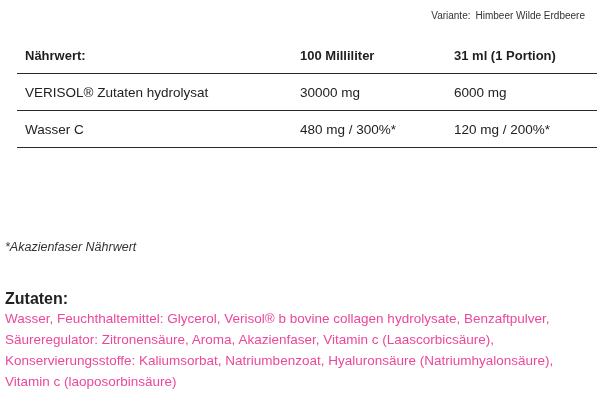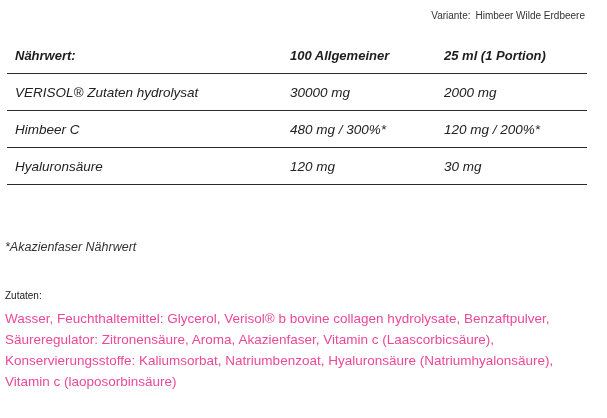--- a/index.html
+++ b/index.html
@@ -20,26 +20,25 @@
       top: 10px;
       right: 22px;
       font-size: 10px;
       color: #333333;
       letter-spacing: 0;
       white-space: nowrap;
     }
     .variant .sep { display: inline-block; width: 5px; }
     table.nutrition {
       position: absolute;
-      left: 7px;
+      left: 17px;
       top: 37px;
       width: 580px;
       border-collapse: collapse;
       font-size: 13.5px;
-      font-style: italic;
     }
     table.nutrition th,
     table.nutrition td {
       text-align: left;
       padding: 0 0 0 8px;
       height: 36px;
       vertical-align: middle;
       white-space: nowrap;
     }
     table.nutrition th {
@@ -59,22 +58,22 @@
       left: 5px;
       top: 240px;
       font-size: 12.5px;
       font-style: italic;
       color: #333333;
     }
     .ingredients-title {
       position: absolute;
       left: 5px;
       top: 290px;
-      font-size: 10px;
-      font-weight: normal;
+      font-size: 16px;
+      font-weight: bold;
       color: #222222;
     }
     .ingredients-text {
       position: absolute;
       left: 5px;
       top: 308px;
       width: 590px;
       font-size: 13.5px;
       line-height: 21px;
       color: #ec4899;
@@ -89,39 +88,34 @@
 
 <table class="nutrition">
   <colgroup>
       <col class="c1">
       <col class="c2">
       <col class="c3">
     </colgroup>
   <thead>
     <tr class="row-line">
       <th>Nährwert:</th>
-      <th>100 Allgemeiner</th>
-      <th>25 ml (1 Portion)</th>
+      <th>100 Milliliter</th>
+      <th>31 ml (1 Portion)</th>
     </tr>
   </thead>
   <tbody>
     <tr class="row-line">
       <td>VERISOL® Zutaten hydrolysat</td>
       <td>30000 mg</td>
-      <td>2000 mg</td>
+      <td>6000 mg</td>
     </tr>
     <tr class="row-line">
-      <td>Himbeer C</td>
+      <td>Wasser C</td>
       <td>480 mg / 300%*</td>
       <td>120 mg / 200%*</td>
-    </tr>
-    <tr class="row-line">
-      <td>Hyaluronsäure</td>
-      <td>120 mg</td>
-      <td>30 mg</td>
     </tr>
   </tbody>
 </table>
 
 <div class="footnote">*Akazienfaser Nährwert</div>
 
 <div class="ingredients-title">Zutaten:</div>
 <div class="ingredients-text">Wasser, Feuchthaltemittel: Glycerol, Verisol® b bovine collagen hydrolysate, Benzaftpulver, Säureregulator: Zitronensäure, Aroma, Akazienfaser, Vitamin c (Laascorbicsäure), Konservierungsstoffe: Kaliumsorbat, Natriumbenzoat, Hyaluronsäure (Natriumhyalonsäure), Vitamin c (laoposorbinsäure)</div>
 
 </body></html>

